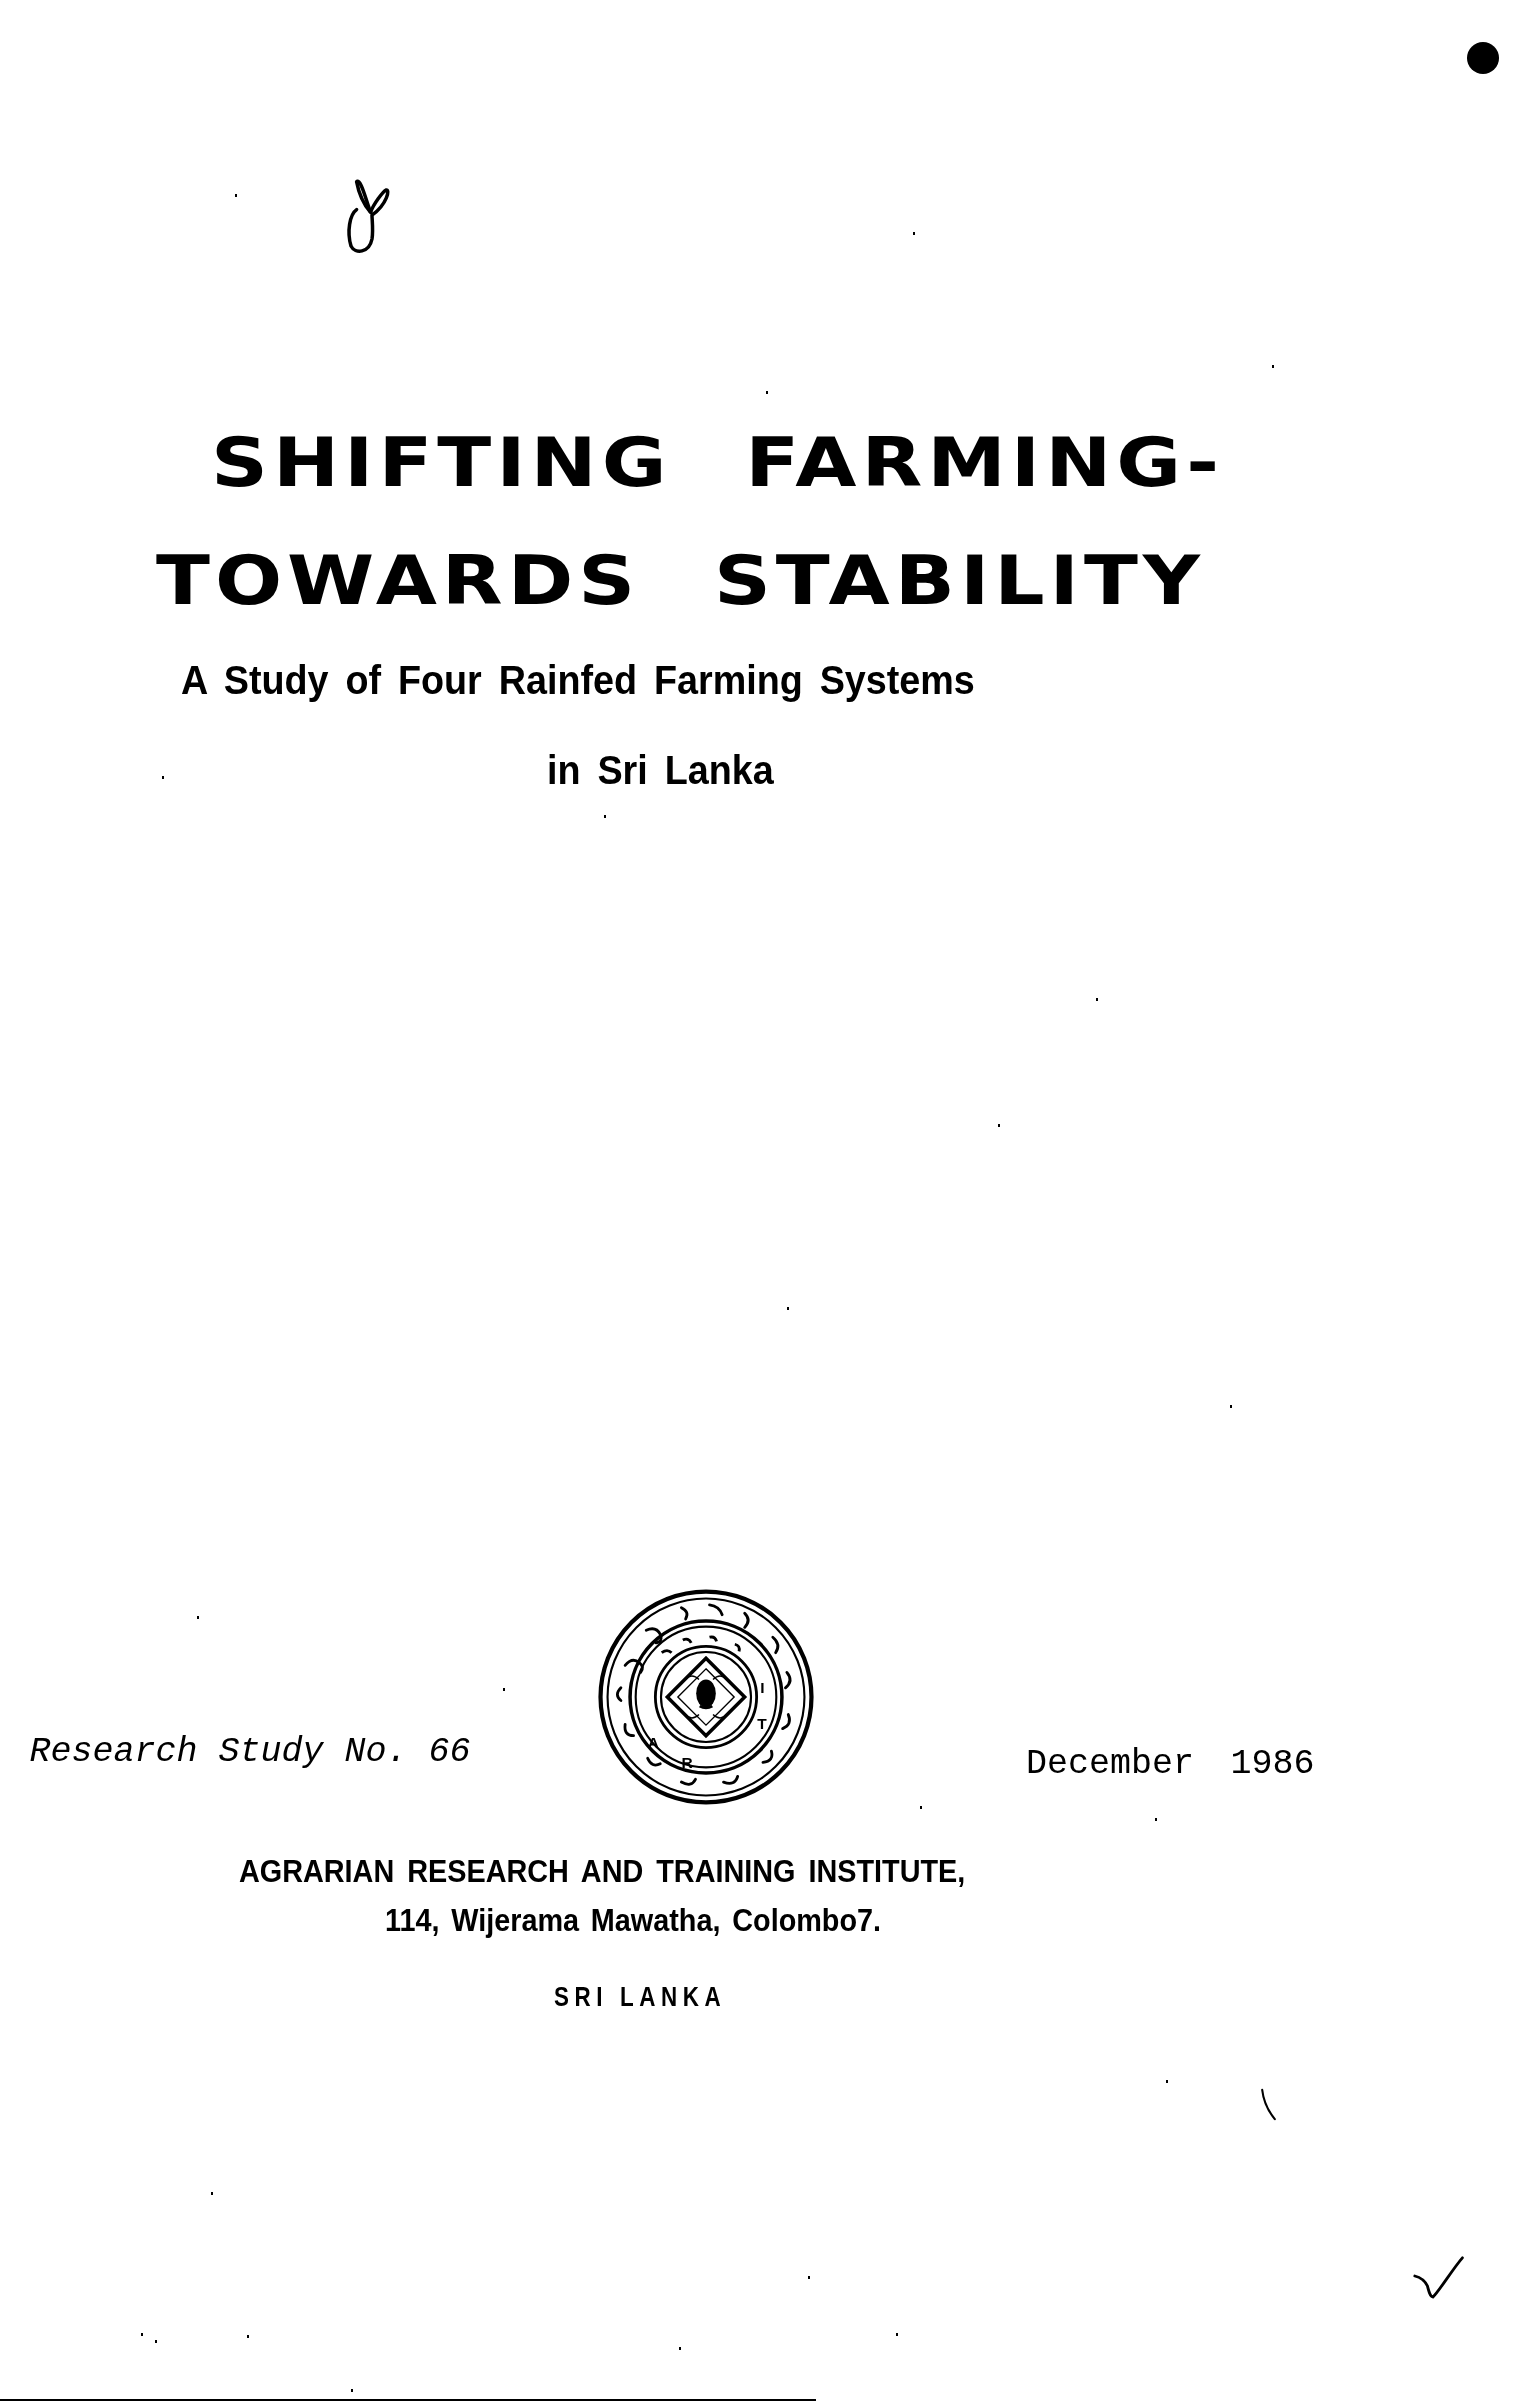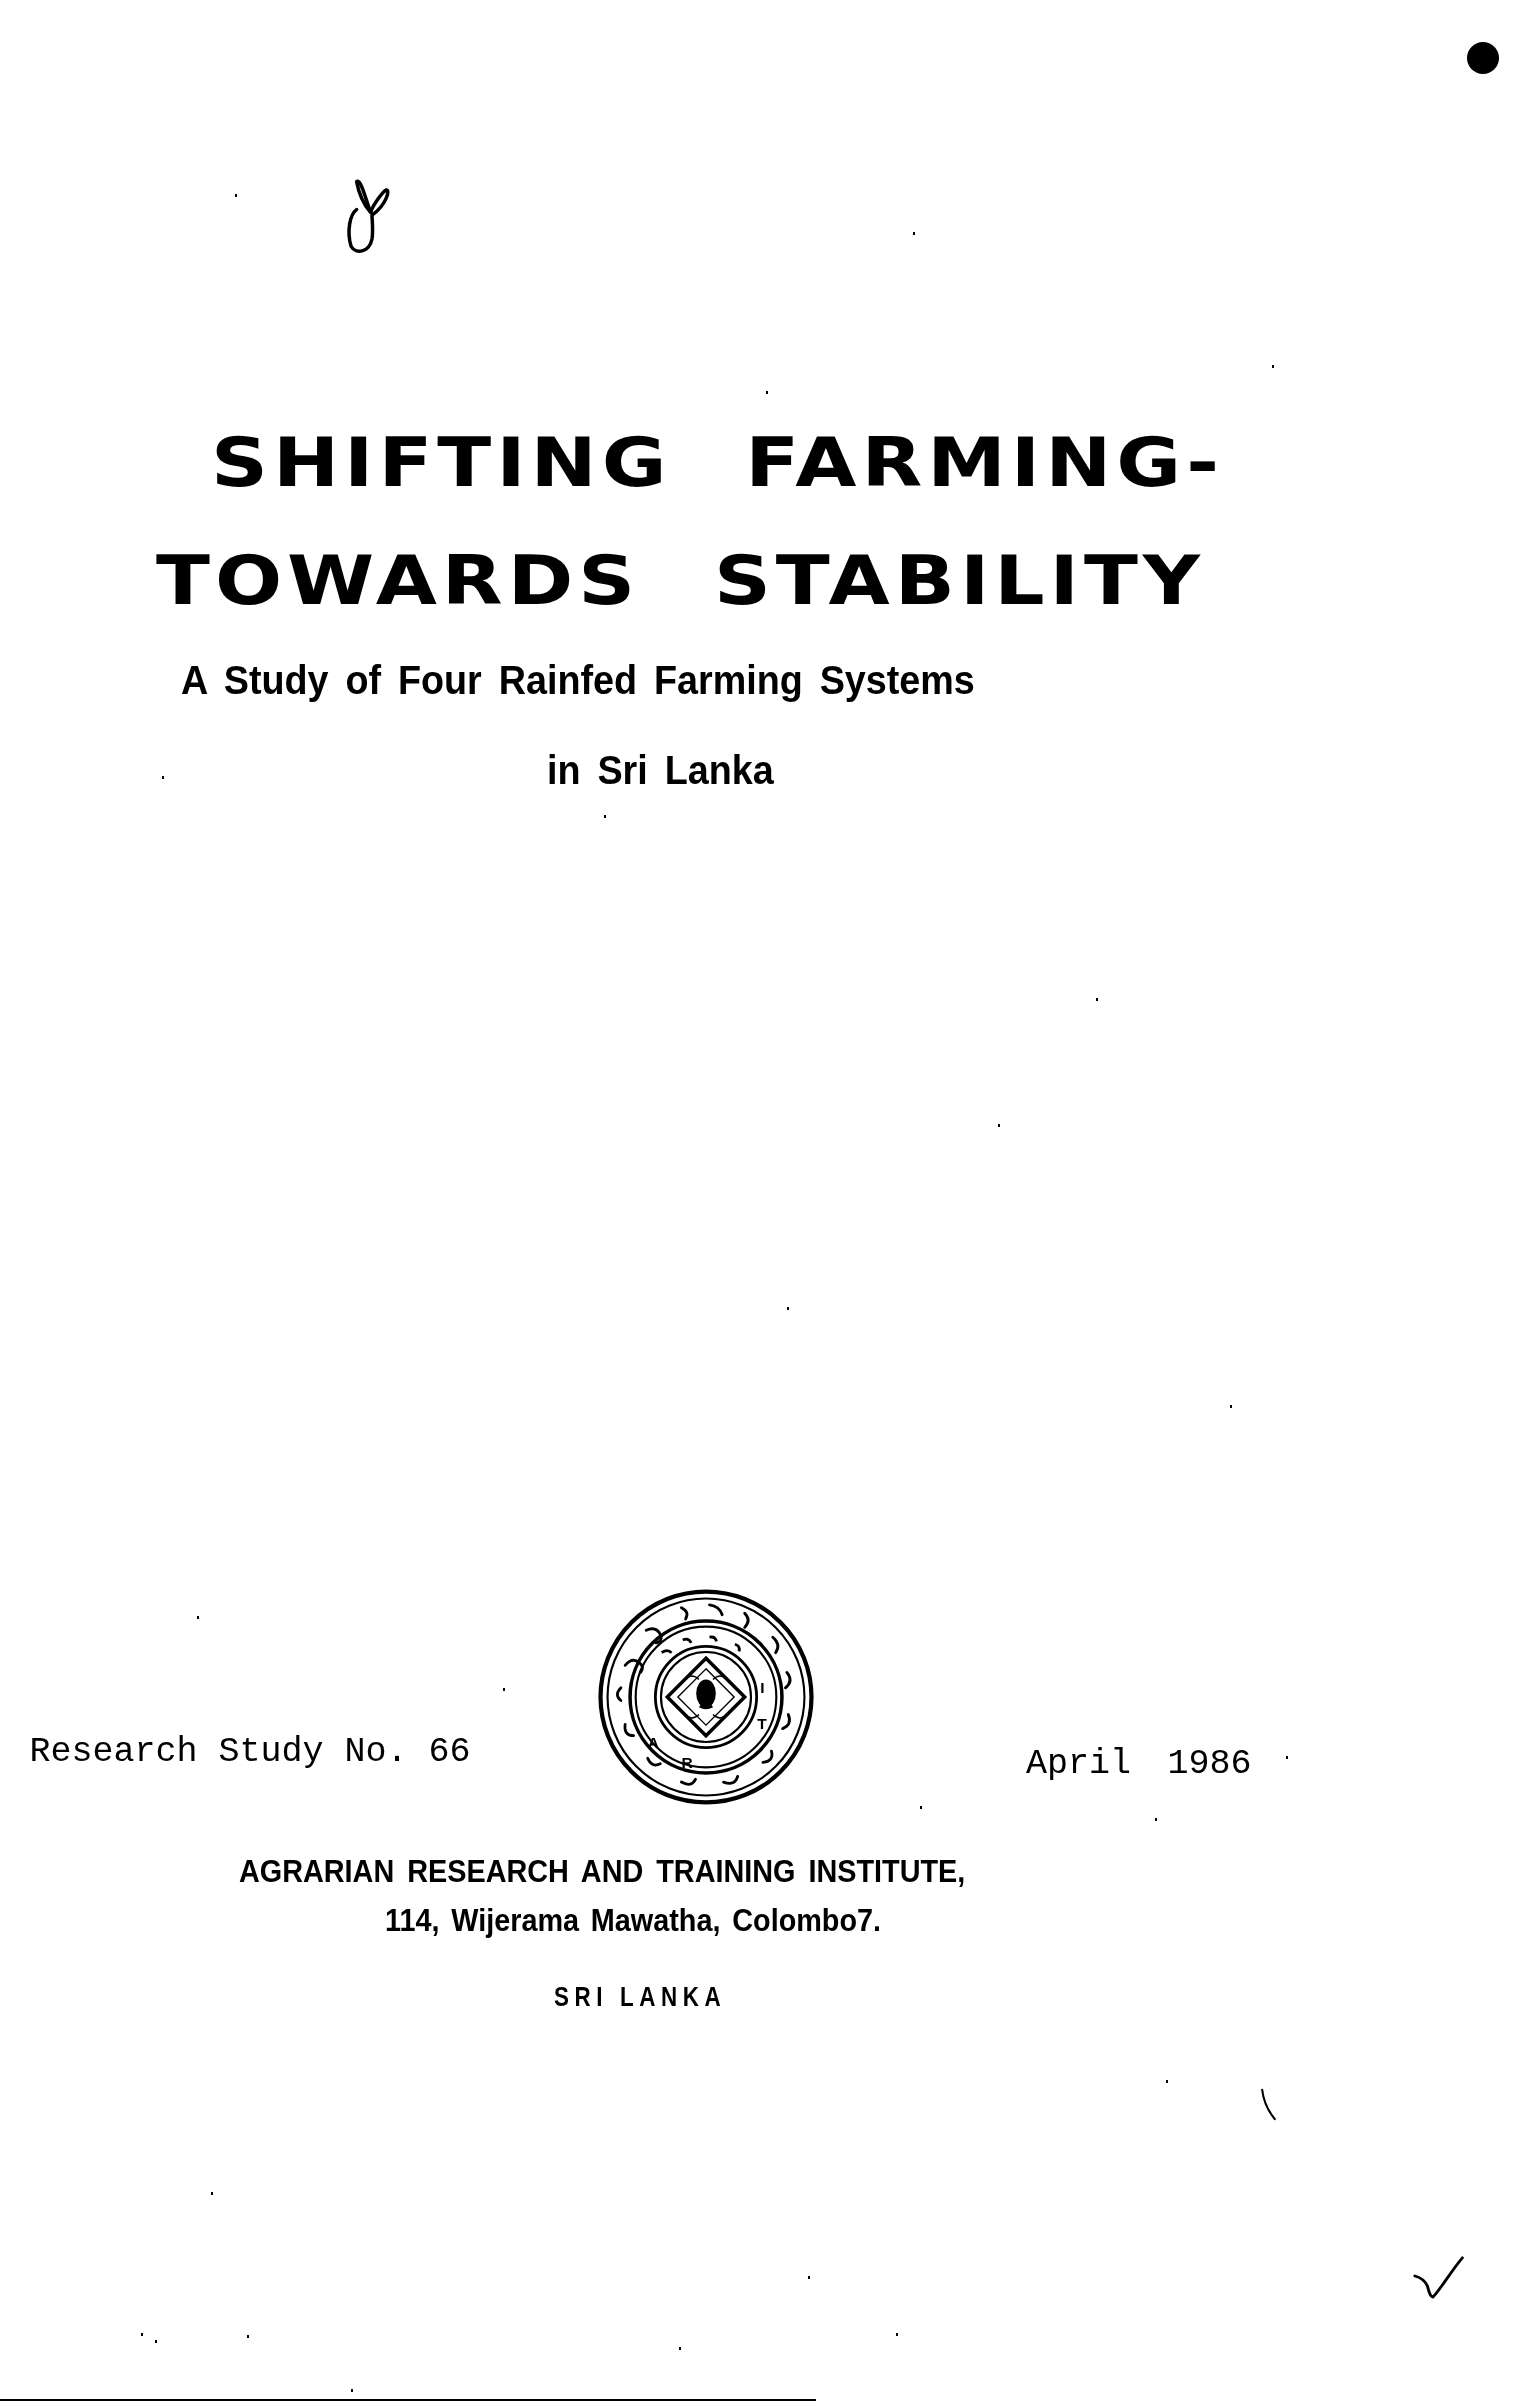--- a/index.html
+++ b/index.html
@@ -53,21 +53,21 @@
     .subtitle-1 { left: 181px; top: 660px; word-spacing: 7px; }
     .subtitle-2 { left: 547px; top: 750px; word-spacing: 7px; }
 
     
     .typewriter {
       font-family: "Liberation Mono", monospace;
       font-size: 35px;
       white-space: nowrap;
       line-height: 1;
     }
-    .study-no { left: 29.5px; top: 1735px; }
+    .study-no { left: 29.5px; top: 1735px; font-style: italic; }
     .pub-date { left: 1026px; top: 1747px; word-spacing: 15.5px; }
 
     
     .seal { left: 597px; top: 1588px; width: 218px; height: 218px; }
 
     
     .publisher {
       font-family: "Liberation Sans", sans-serif;
       font-weight: bold;
       font-size: 32px;
@@ -107,21 +107,21 @@
 
 <div class="abs punch-dot"></div>
 
 <div class="abs title-line title-1">SHIFTING FARMING-</div>
 <div class="abs title-line title-2">TOWARDS STABILITY</div>
 
 <div class="abs subtitle subtitle-1">A Study of Four Rainfed Farming Systems</div>
 <div class="abs subtitle subtitle-2">in Sri Lanka</div>
 
 <div class="abs typewriter study-no">Research Study No. 66</div>
-<div class="abs typewriter pub-date">April 1986</div>
+<div class="abs typewriter pub-date">December 1986</div>
 
 <svg class="abs seal" viewBox="0 0 310 310">
   <circle cx="155" cy="155" r="150" fill="none" stroke="#000" stroke-width="6"></circle>
   <circle cx="155" cy="155" r="140" fill="none" stroke="#000" stroke-width="3"></circle>
 
   <g fill="none" stroke="#000" stroke-width="4" stroke-linecap="round">
     <path d="M40 110 q 10 -12 20 -4 q 8 6 2 14"></path>
     <path d="M70 60 q 14 -6 20 6 q 4 10 -6 12"></path>
     <path d="M120 28 q 12 6 6 16"></path>
     <path d="M160 24 q 14 2 18 14"></path>

